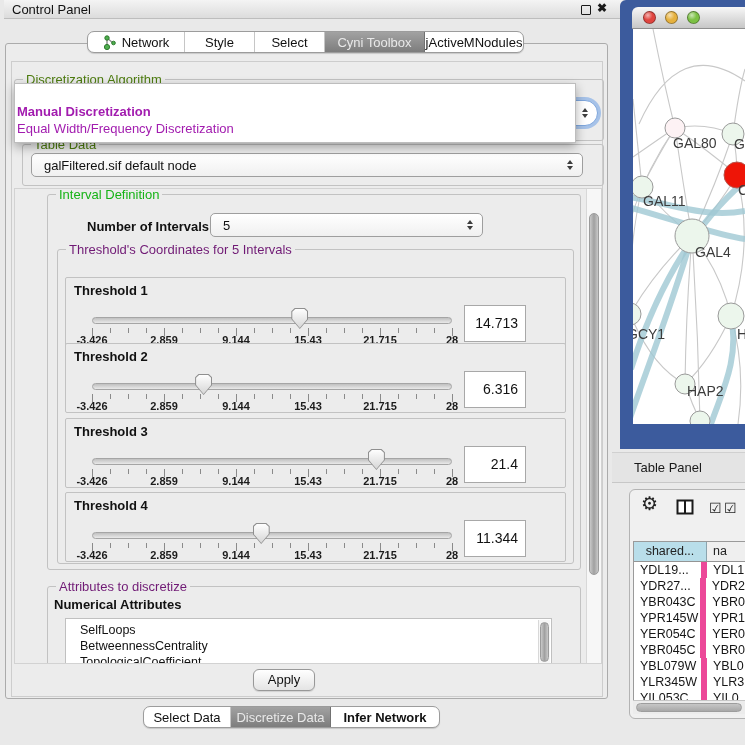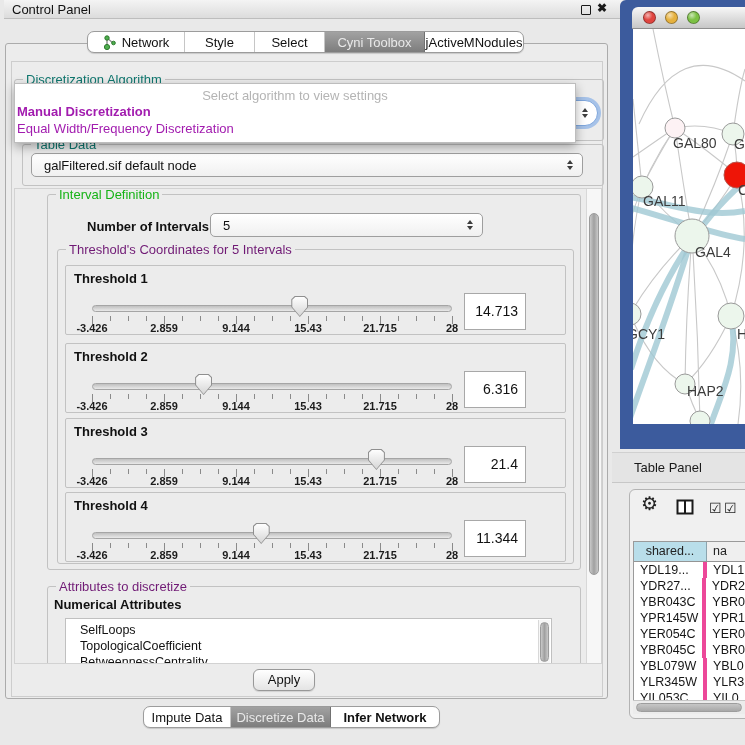--- a/index.html
+++ b/index.html
@@ -16,21 +16,21 @@
   
   .seg-bar{display:flex;border:1px solid #9c9c9c;border-radius:7px;overflow:hidden;background:#fff;height:22px;box-sizing:border-box;box-shadow:0 1px 1px rgba(0,0,0,.15);}
   .seg{display:flex;align-items:center;justify-content:center;font-size:13px;color:#111;border-right:1px solid #c6c6c6;box-sizing:border-box;height:100%;gap:5px;white-space:nowrap;}
   .seg:last-child{border-right:none;}
   .seg.sel{background:linear-gradient(#a2a2a2,#7d7d7d);color:#e9e9e9;border-right-color:#717171;}
   #top-tabs{left:87px;top:31px;z-index:20;}
   #bottom-tabs{left:143px;top:706px;z-index:20;}
   
   .groupbox{border:1px solid #c2c2c2;border-radius:3px;}
   .grouptitle{position:absolute;font-size:13px;background:#ececec;padding:0 3px;white-space:nowrap;top:-8px;left:8px;}
-  .t-green{color:#16b316;} .t-blue{color:#701a75;} .t-dark{color:#0f766e;}
+  .t-green{color:#16b316;} .t-blue{color:#701a75;} .t-dark{color:#4d7c0f;}
   
   .combo{background:linear-gradient(#ffffff,#f0f0f0);border:1px solid #9e9e9e;border-radius:5px;box-sizing:border-box;}
   .combo .val{position:absolute;left:12px;top:50%;transform:translateY(-50%);font-size:13px;color:#111;white-space:nowrap;}
   .spin{position:absolute;right:9px;top:50%;transform:translateY(-50%);display:flex;flex-direction:column;align-items:center;gap:2px;}
   .tri-up{width:0;height:0;border-left:3.5px solid transparent;border-right:3.5px solid transparent;border-bottom:4.5px solid #3d3d3d;}
   .tri-down{width:0;height:0;border-left:3.5px solid transparent;border-right:3.5px solid transparent;border-top:4.5px solid #3d3d3d;}
   #algo-combo{left:30px;top:100px;width:568px;height:26px;border:1px solid #7fa7dd;border-radius:13px;background:#fff;
               box-shadow:0 0 0 3px rgba(110,160,230,.55);z-index:2;box-sizing:border-box;}
   
   #popup{left:14px;top:83px;width:560px;height:58px;background:#fff;border:1px solid #bdbdbd;box-shadow:0 4px 10px rgba(0,0,0,.32);z-index:60;}
@@ -63,21 +63,21 @@
   #tp-bar{left:612px;top:452px;width:133px;height:31px;background:#e4e4e4;border-top:1px solid #d0d0d0;border-bottom:1px solid #c7c7c7;box-sizing:border-box;}
   #tp-title{left:22px;top:0;line-height:30px;font-size:13px;color:#1a1a1a;white-space:nowrap;}
   #tp-panel{left:629px;top:489px;width:130px;height:230px;background:#f0f0f0;border:1px solid #b3b3b3;border-radius:6px;box-sizing:border-box;}
   #gear-icon{left:641px;top:494px;font-size:19px;color:#222;line-height:19px;}
   #cb1{left:709px;top:500px;font-size:14px;color:#222;} #cb2{left:724px;top:500px;font-size:14px;color:#222;}
   #tp-table{left:633px;top:541px;width:112px;height:173px;background:#fff;border-left:1px solid #9a9a9a;border-top:1px solid #9a9a9a;overflow:hidden;box-sizing:border-box;}
   .thead{display:flex;height:19px;border-bottom:1px solid #949494;font-size:12.5px;}
   .th1{width:73px;background:#b9deea;text-align:center;line-height:19px;border-right:1px solid #8ba4ae;box-sizing:border-box;color:#222;}
   .th2{flex:1;background:#efefef;padding-left:6px;line-height:19px;color:#222;white-space:nowrap;}
   .trow{display:flex;height:16px;font-size:12.5px;color:#161616;line-height:16px;}
-  .td1{width:73px;padding-left:6px;box-sizing:border-box;border-right:4px solid #ec4899;white-space:nowrap;}
+  .td1{width:73px;padding-left:6px;box-sizing:border-box;border-right:6px solid #ec4899;white-space:nowrap;}
   .td2{flex:1;padding-left:6px;white-space:nowrap;}
   #hscroll{left:633px;top:700px;width:112px;height:14px;background:#ececec;border-top:1px solid #c6c6c6;box-sizing:border-box;}
   #hthumb{left:3px;top:2px;width:106px;height:9px;background:linear-gradient(#c6c6c6,#a8a8a8);border-radius:5px;border:1px solid #9d9d9d;box-sizing:border-box;}
 </style>
 </head>
 <body>
 
 <div class="abs" id="cp-titlebar">
   <div class="abs" id="cp-title">Control Panel</div>
   <div class="abs" id="float-btn"></div>
@@ -116,21 +116,20 @@
   <span class="grouptitle t-dark">Discretization Algorithm</span>
 </div>
 <div class="abs" id="algo-combo">
   <span class="spin">
       <span class="tri-up"></span>
       <span class="tri-down"></span>
     </span>
 </div>
 
 <div class="abs" id="popup">
-  <div class="abs" id="popup-hint">Select algorithm to view settings</div>
   <div class="abs popup-opt" style="top:20px;font-weight:bold;">Manual Discretization</div>
   <div class="abs popup-opt" style="top:37px;">Equal Width/Frequency Discretization</div>
 </div>
 
 <div class="abs groupbox" style="left:22px;top:144px;width:580px;height:40px;z-index:5;">
   <span class="grouptitle t-dark">Table Data</span>
   <div class="combo" style="position:absolute;left:8px;top:8px;width:552px;height:24px;">
     <span class="val">galFiltered.sif default node</span>
     <span class="spin">
         <span class="tri-up"></span>
@@ -146,21 +145,21 @@
     <div class="abs" style="left:39px;top:24px;font-size:13px;font-weight:bold;color:#111;">Number of Intervals</div>
     <div class="combo" style="position:absolute;left:162px;top:18px;width:273px;height:24px;">
       <span class="val">5</span>
       <span class="spin">
           <span class="tri-up"></span>
           <span class="tri-down"></span>
         </span>
     </div>
     <div class="abs groupbox" id="threshold-list" style="left:9px;top:54px;width:515px;height:313px;">
       <span class="grouptitle t-blue">Threshold's Coordinates for 5 Intervals</span>
-    <div class="thr-box" style="top: 15px;">
+    <div class="thr-box" style="top: 27px;">
           <div class="thr-label">Threshold 1</div>
           <div class="sl-track"></div>
           <div class="sl-thumb" style="left: 225.3px;">
             <i></i>
           </div>
           <div class="tick" style="left: 26px; top: 50px; height: 8px;"></div>
           <div class="tick" style="left: 44px; top: 50px; height: 5px;"></div>
           <div class="tick" style="left: 62px; top: 50px; height: 5px;"></div>
           <div class="tick" style="left: 80px; top: 50px; height: 5px;"></div>
           <div class="tick" style="left: 98px; top: 50px; height: 8px;"></div>
@@ -295,38 +294,38 @@
         </div>
       </div>
   </div>
 
   <div class="abs groupbox" style="left:32px;top:397px;width:532px;height:110px;">
     <span class="grouptitle t-blue">Attributes to discretize</span>
     <div class="abs" style="left:6px;top:10px;font-size:13px;font-weight:bold;color:#111;">Numerical Attributes</div>
     <div class="abs list" id="attr-list" style="left:17px;top:31px;width:487px;height:70px;padding-top:3px;box-sizing:border-box;">
 
     <div class="list-item">SelfLoops</div>
+        <div class="list-item">BetweennessCentrality</div>
         <div class="list-item">TopologicalCoefficient</div>
-        <div class="list-item">BetweennessCentrality</div>
         <div class="abs vscroll" style="right:1px;top:1px;width:12px;height:66px;">
         <div class="vthumb" style="left:1px;top:2px;width:9px;height:40px;"></div>
       </div>
       </div>
   </div>
 
   <div class="abs vscroll" style="left:571px;top:0;width:16px;height:474px;">
     <div class="vthumb" style="left:2px;top:24px;width:10px;height:362px;"></div>
   </div>
 </div>
 
 <div class="abs" id="apply-btn">Apply</div>
 
 <div class="abs seg-bar" id="bottom-tabs">
     <div class="seg" style="width: 87px;">
-      <span>Impute Data</span>
+      <span>Select Data</span>
     </div>
     <div class="seg sel" style="width: 100px;">
       <span>Discretize Data</span>
     </div>
     <div class="seg" style="width: 108px; font-weight: bold;">
       <span>Infer Network</span>
     </div>
   </div>
 
 <div class="abs" id="net-window">

